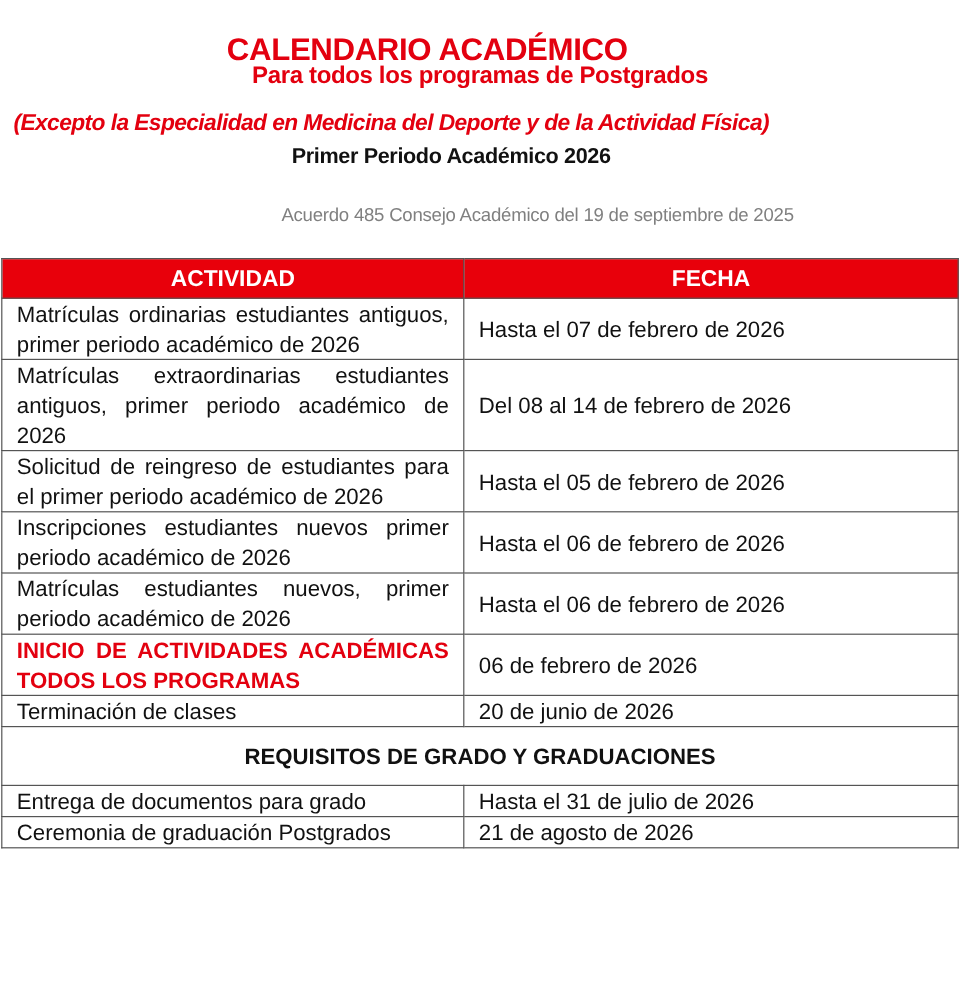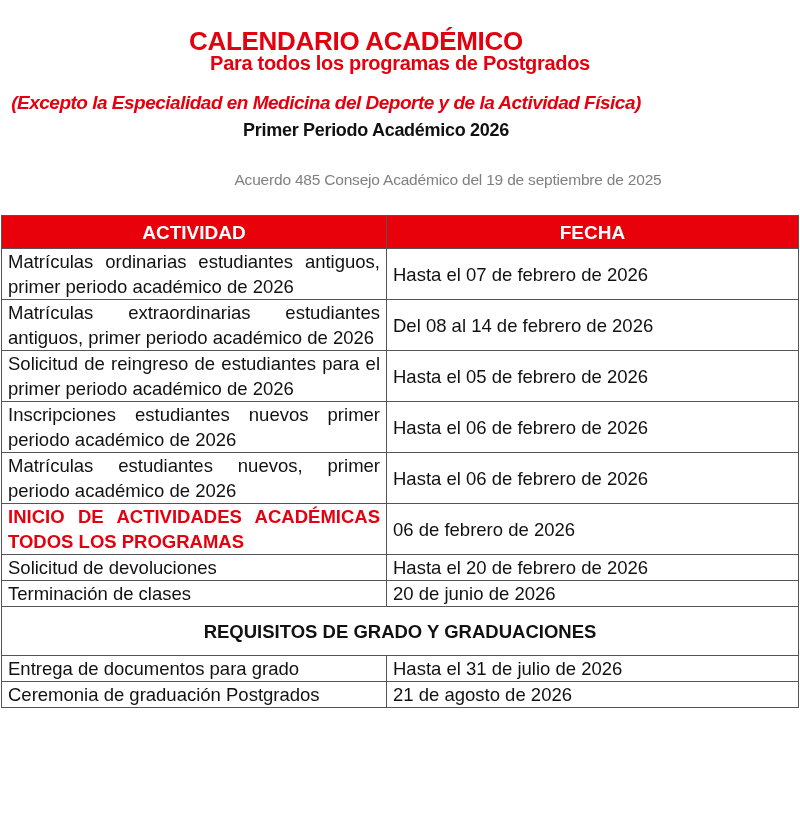--- a/index.html
+++ b/index.html
@@ -3,21 +3,21 @@
 <meta charset="utf-8">
 <style>
   html, body { margin: 0; padding: 0; background: #ffffff; }
   body { width: 800px; height: 825px; overflow: hidden; font-family: "Liberation Sans", sans-serif; color: #111; position: relative; }
   .t1 { position: absolute; top: 26px; left: 0; width: 712px; text-align: center; color: #e3000f; font-weight: bold; font-size: 26px; letter-spacing: -0.3px; }
   .t2 { position: absolute; top: 52px; left: 0; width: 800px; text-align: center; color: #e3000f; font-weight: bold; font-size: 20px; letter-spacing: -0.3px; }
   .t3 { position: absolute; top: 92px; left: 0; width: 652px; text-align: center; color: #e3000f; font-weight: bold; font-style: italic; font-size: 19px; letter-spacing: -0.5px; }
   .t4 { position: absolute; top: 120px; left: 0; width: 752px; text-align: center; color: #111; font-weight: bold; font-size: 18px; letter-spacing: -0.3px; }
   .t5 { position: absolute; top: 171px; left: 0; width: 800px; text-align: center; color: #808080; font-size: 15.5px; letter-spacing: -0.2px; padding-left: 48px; }
   table { position: absolute; top: 215px; left: 1px; width: 797px; border-collapse: collapse; table-layout: fixed; }
-  td, th { border: 1.5px solid #555; padding: 0 6px; font-size: 18.5px; line-height: 25px; vertical-align: middle; }
+  td, th { border: 1.5px solid #555; padding: 0 12px; font-size: 18.5px; line-height: 25px; vertical-align: middle; }
   th { background: #e8000b; color: #fff; font-weight: bold; height: 32px; text-align: center; font-size: 19px; }
   td.act { text-align: justify; text-align-last: left; }
   td.date { white-space: nowrap; }
   td.red { color: #e3000f; font-weight: bold; }
   td.section { text-align: center; font-weight: bold; height: 48px; font-size: 18.5px; }
   col.c1 { width: 385px; }
   col.c2 { width: 412px; }
 </style>
 </head>
 <body>
@@ -60,24 +60,20 @@
     </tr>
     <tr>
       <td class="act">Matrículas estudiantes nuevos, primer periodo académico de 2026</td>
       <td class="date">Hasta el 06 de febrero de 2026</td>
     </tr>
     <tr>
       <td class="act red">INICIO DE ACTIVIDADES ACADÉMICAS TODOS LOS PROGRAMAS</td>
       <td class="date">06 de febrero de 2026</td>
     </tr>
     <tr>
-      <td class="act">Solicitud de devoluciones</td>
-      <td class="date">Hasta el 20 de febrero de 2026</td>
-    </tr>
-    <tr>
       <td class="act">Terminación de clases</td>
       <td class="date">20 de junio de 2026</td>
     </tr>
     <tr>
       <td colspan="2" class="section">REQUISITOS DE GRADO Y GRADUACIONES</td>
     </tr>
     <tr>
       <td class="act">Entrega de documentos para grado</td>
       <td class="date">Hasta el 31 de julio de 2026</td>
     </tr>

